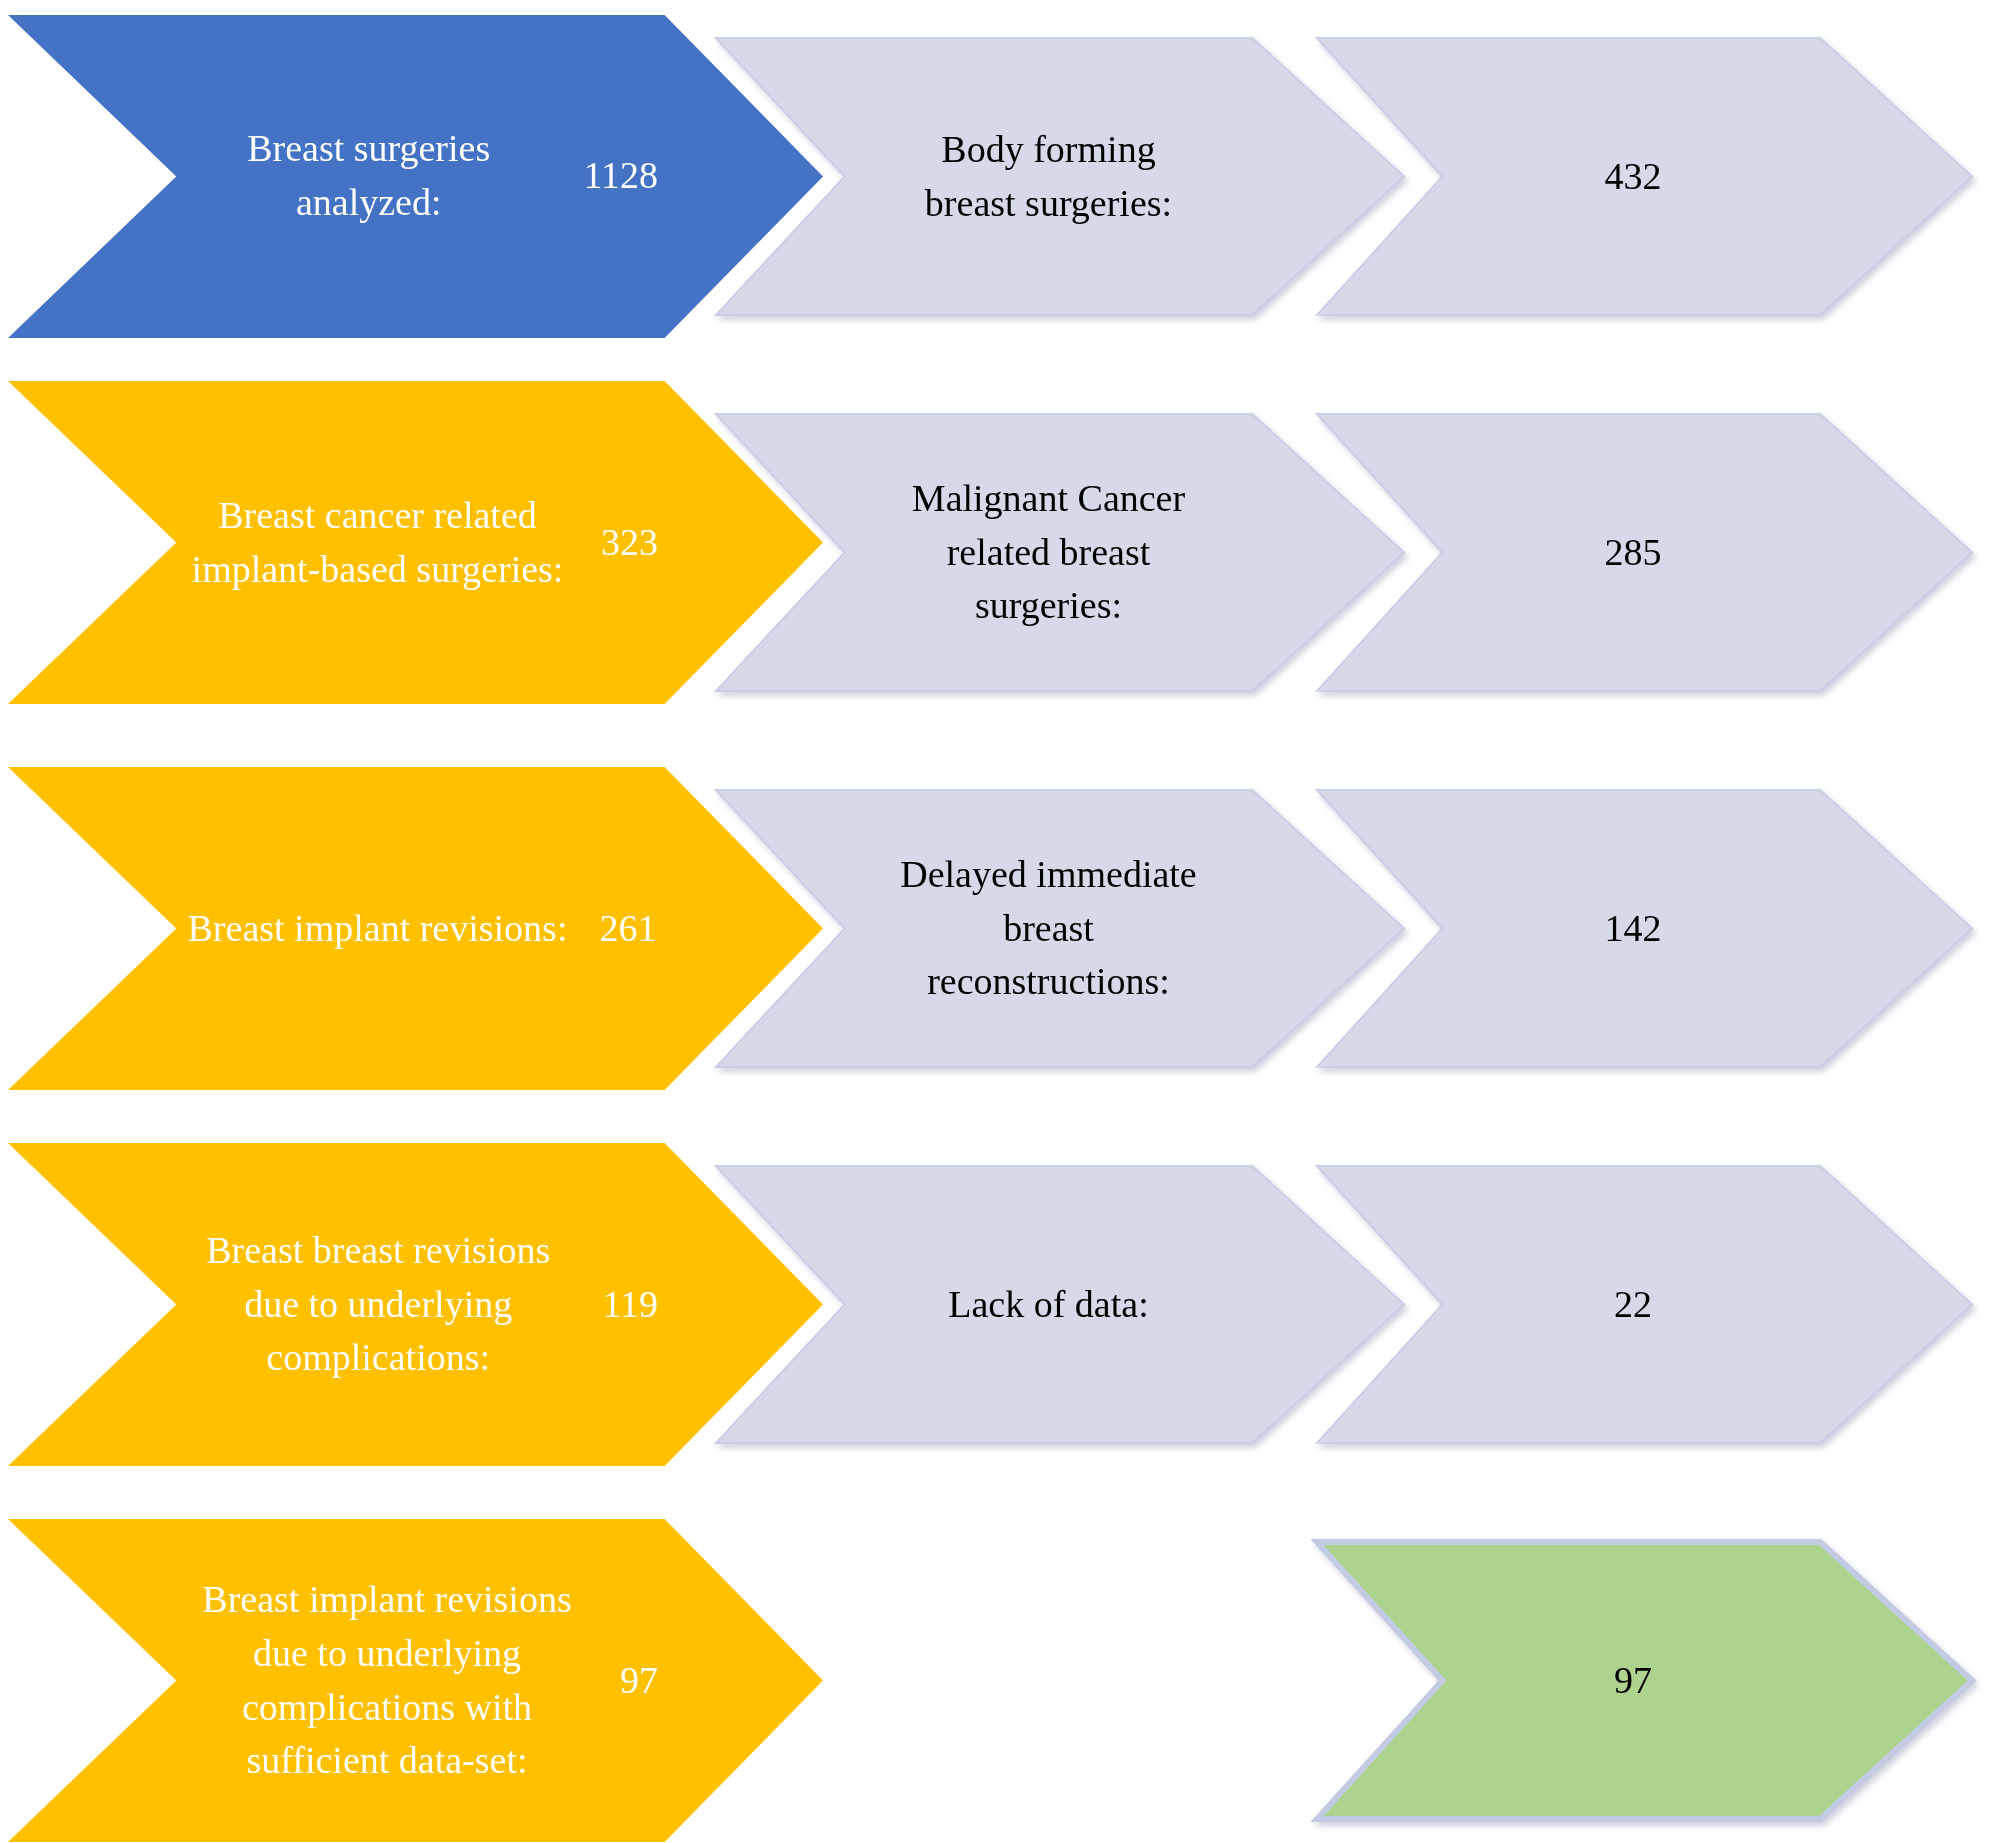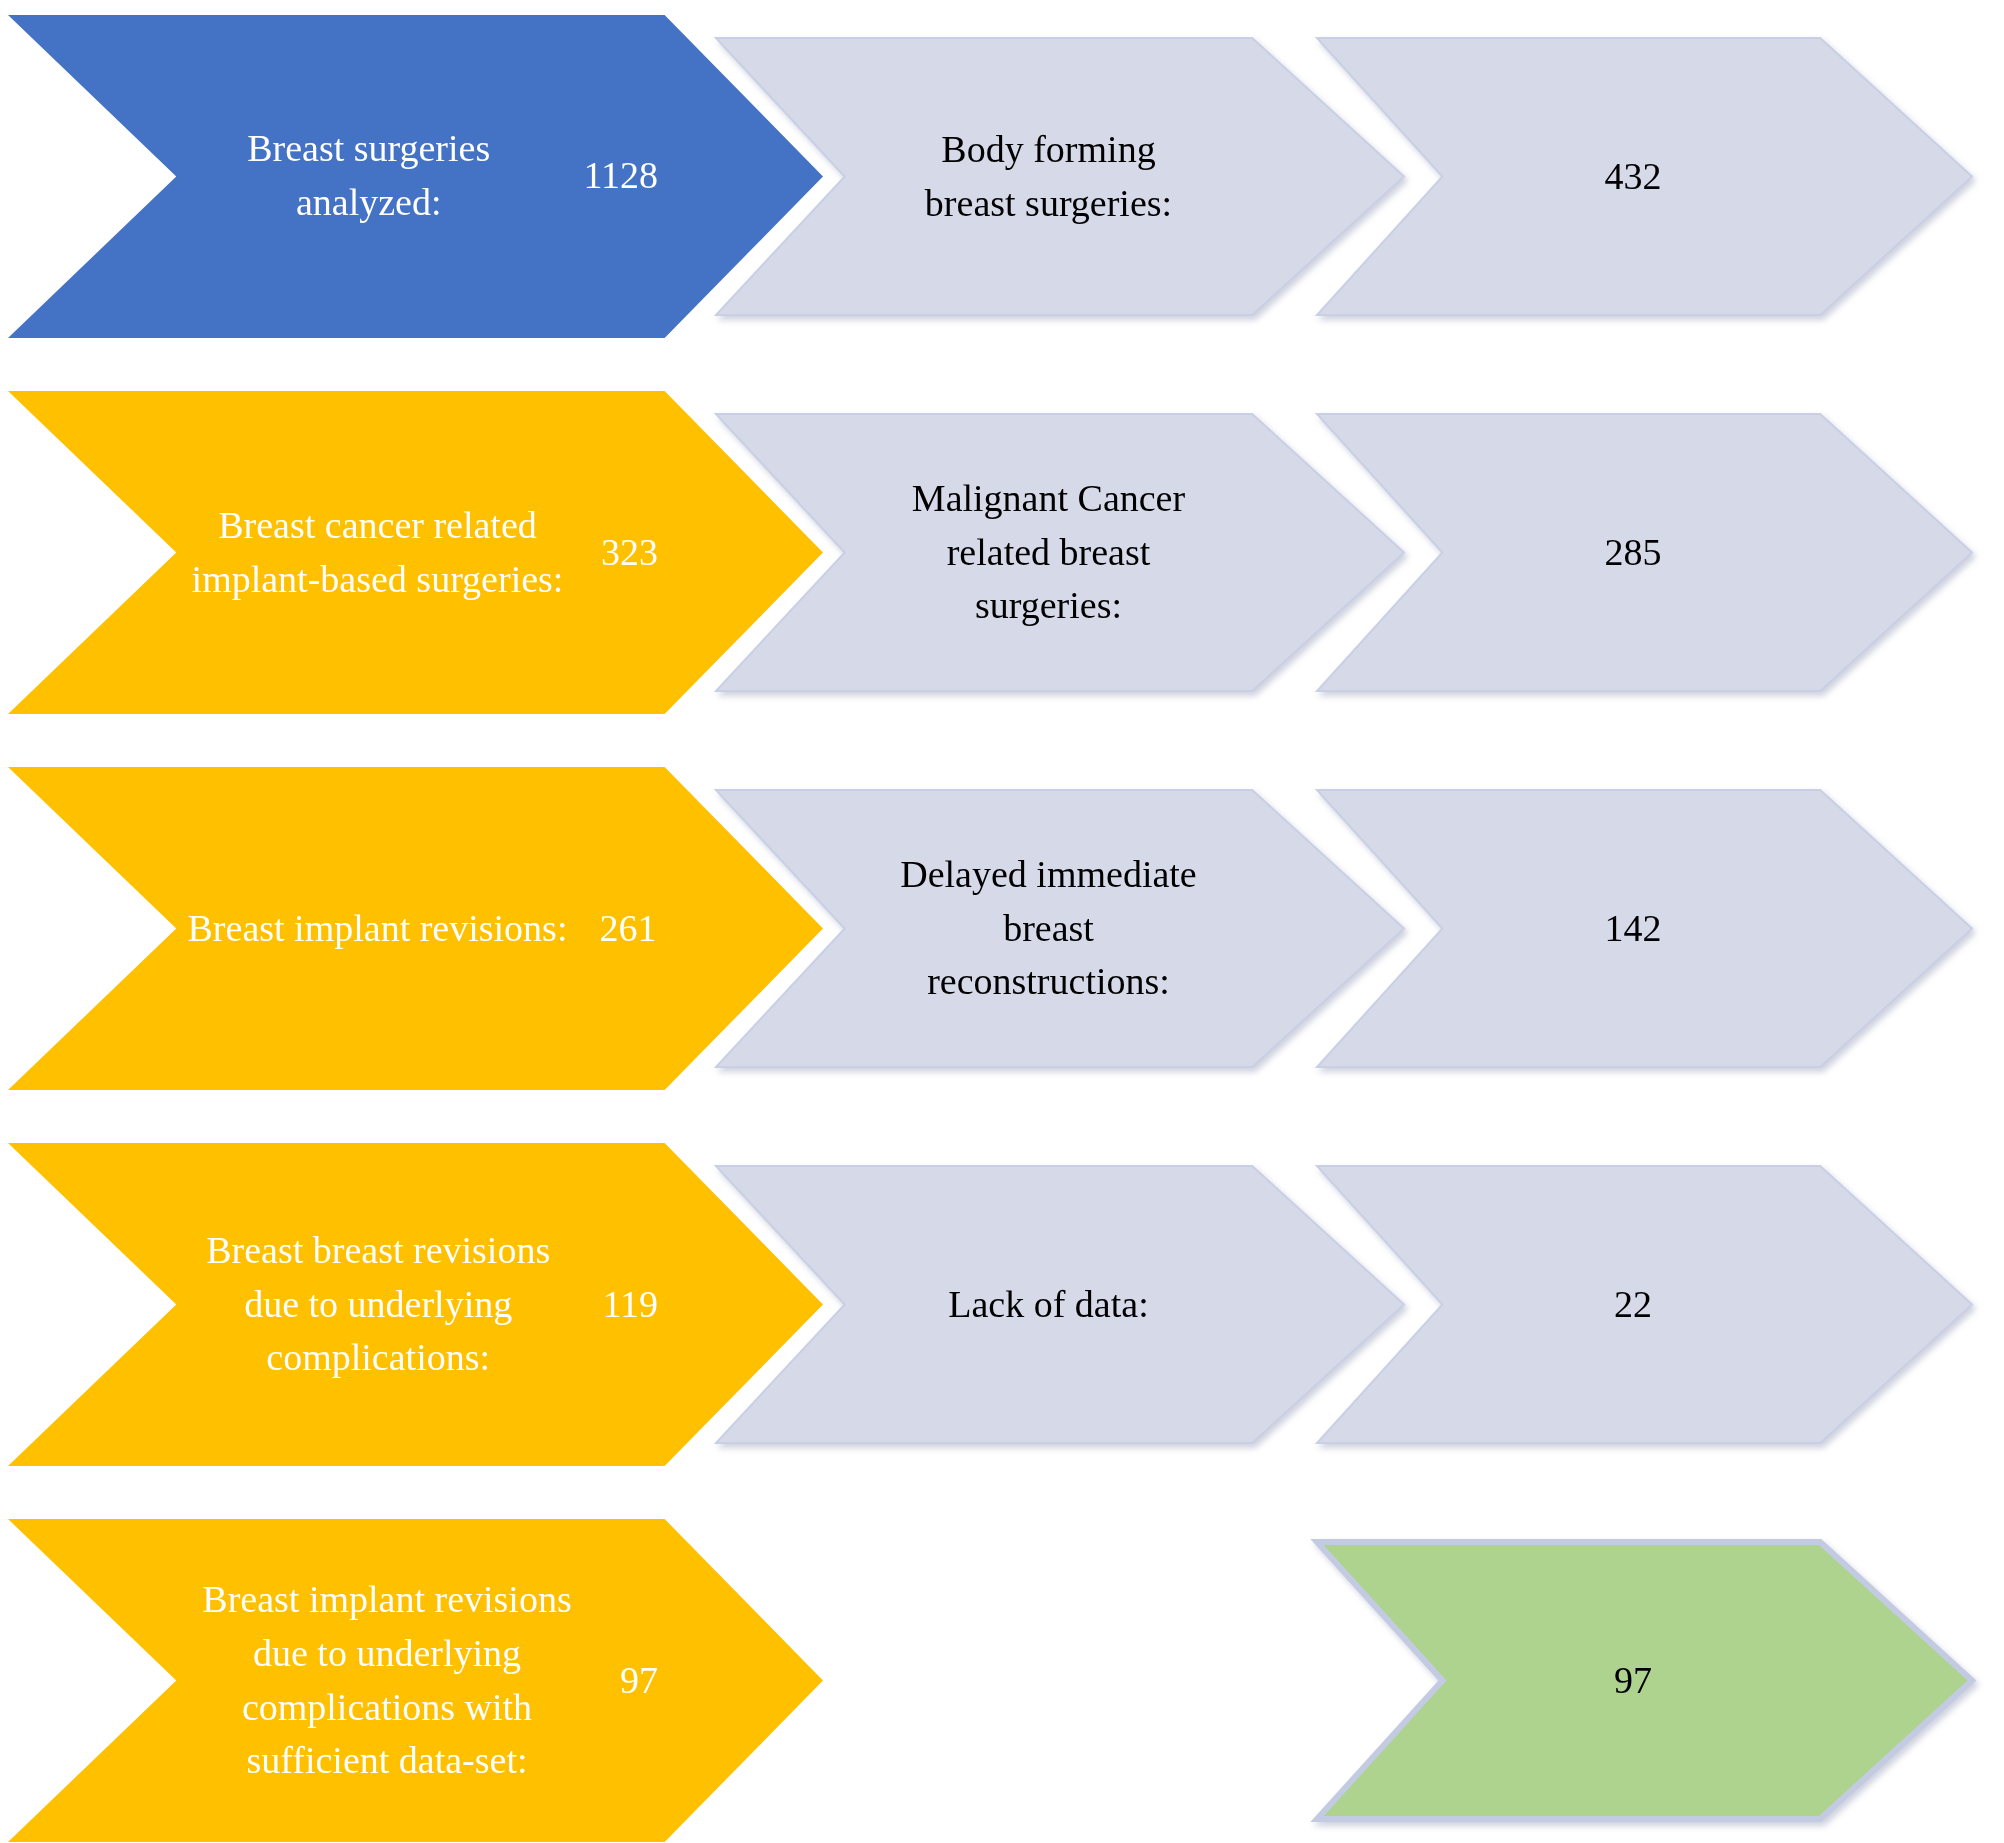--- a/index.html
+++ b/index.html
@@ -12,21 +12,21 @@
     overflow:hidden;
   }
   .cell{position:absolute;}
   .cell svg{position:absolute;left:0;top:0;width:100%;height:100%;overflow:visible;display:block;}
   
   .col1{left:8px;width:815px;height:323px;}
   .col2{left:716px;width:688px;height:277px;}
   .col3{left:1317px;width:655px;height:277px;}
   
   .r1c1{top:14.5px;}  .r1cm{top:38px;}
-  .r2c1{top:391px;} .r2cm{top:414px;text-decoration:underline;}
+  .r2c1{top:381px;} .r2cm{top:414px;text-decoration:underline;}
   .r3c1{top:767px;}.r3cm{top:790px;}
   .r4c1{top:1143px;}.r4cm{top:1166px;}
   .r5c1{top:1519px;}.r5cm{top:1542px;}
   
   .p-plain{stroke:none;}
   .p-soft{stroke:#c9cfe4;stroke-width:3px;}
   .p-border{stroke:#c3cbe2;stroke-width:9px;}
   .soft svg{filter:drop-shadow(3.3px 4px 3.3px rgba(125,135,168,0.38));}
   
   .txt{

